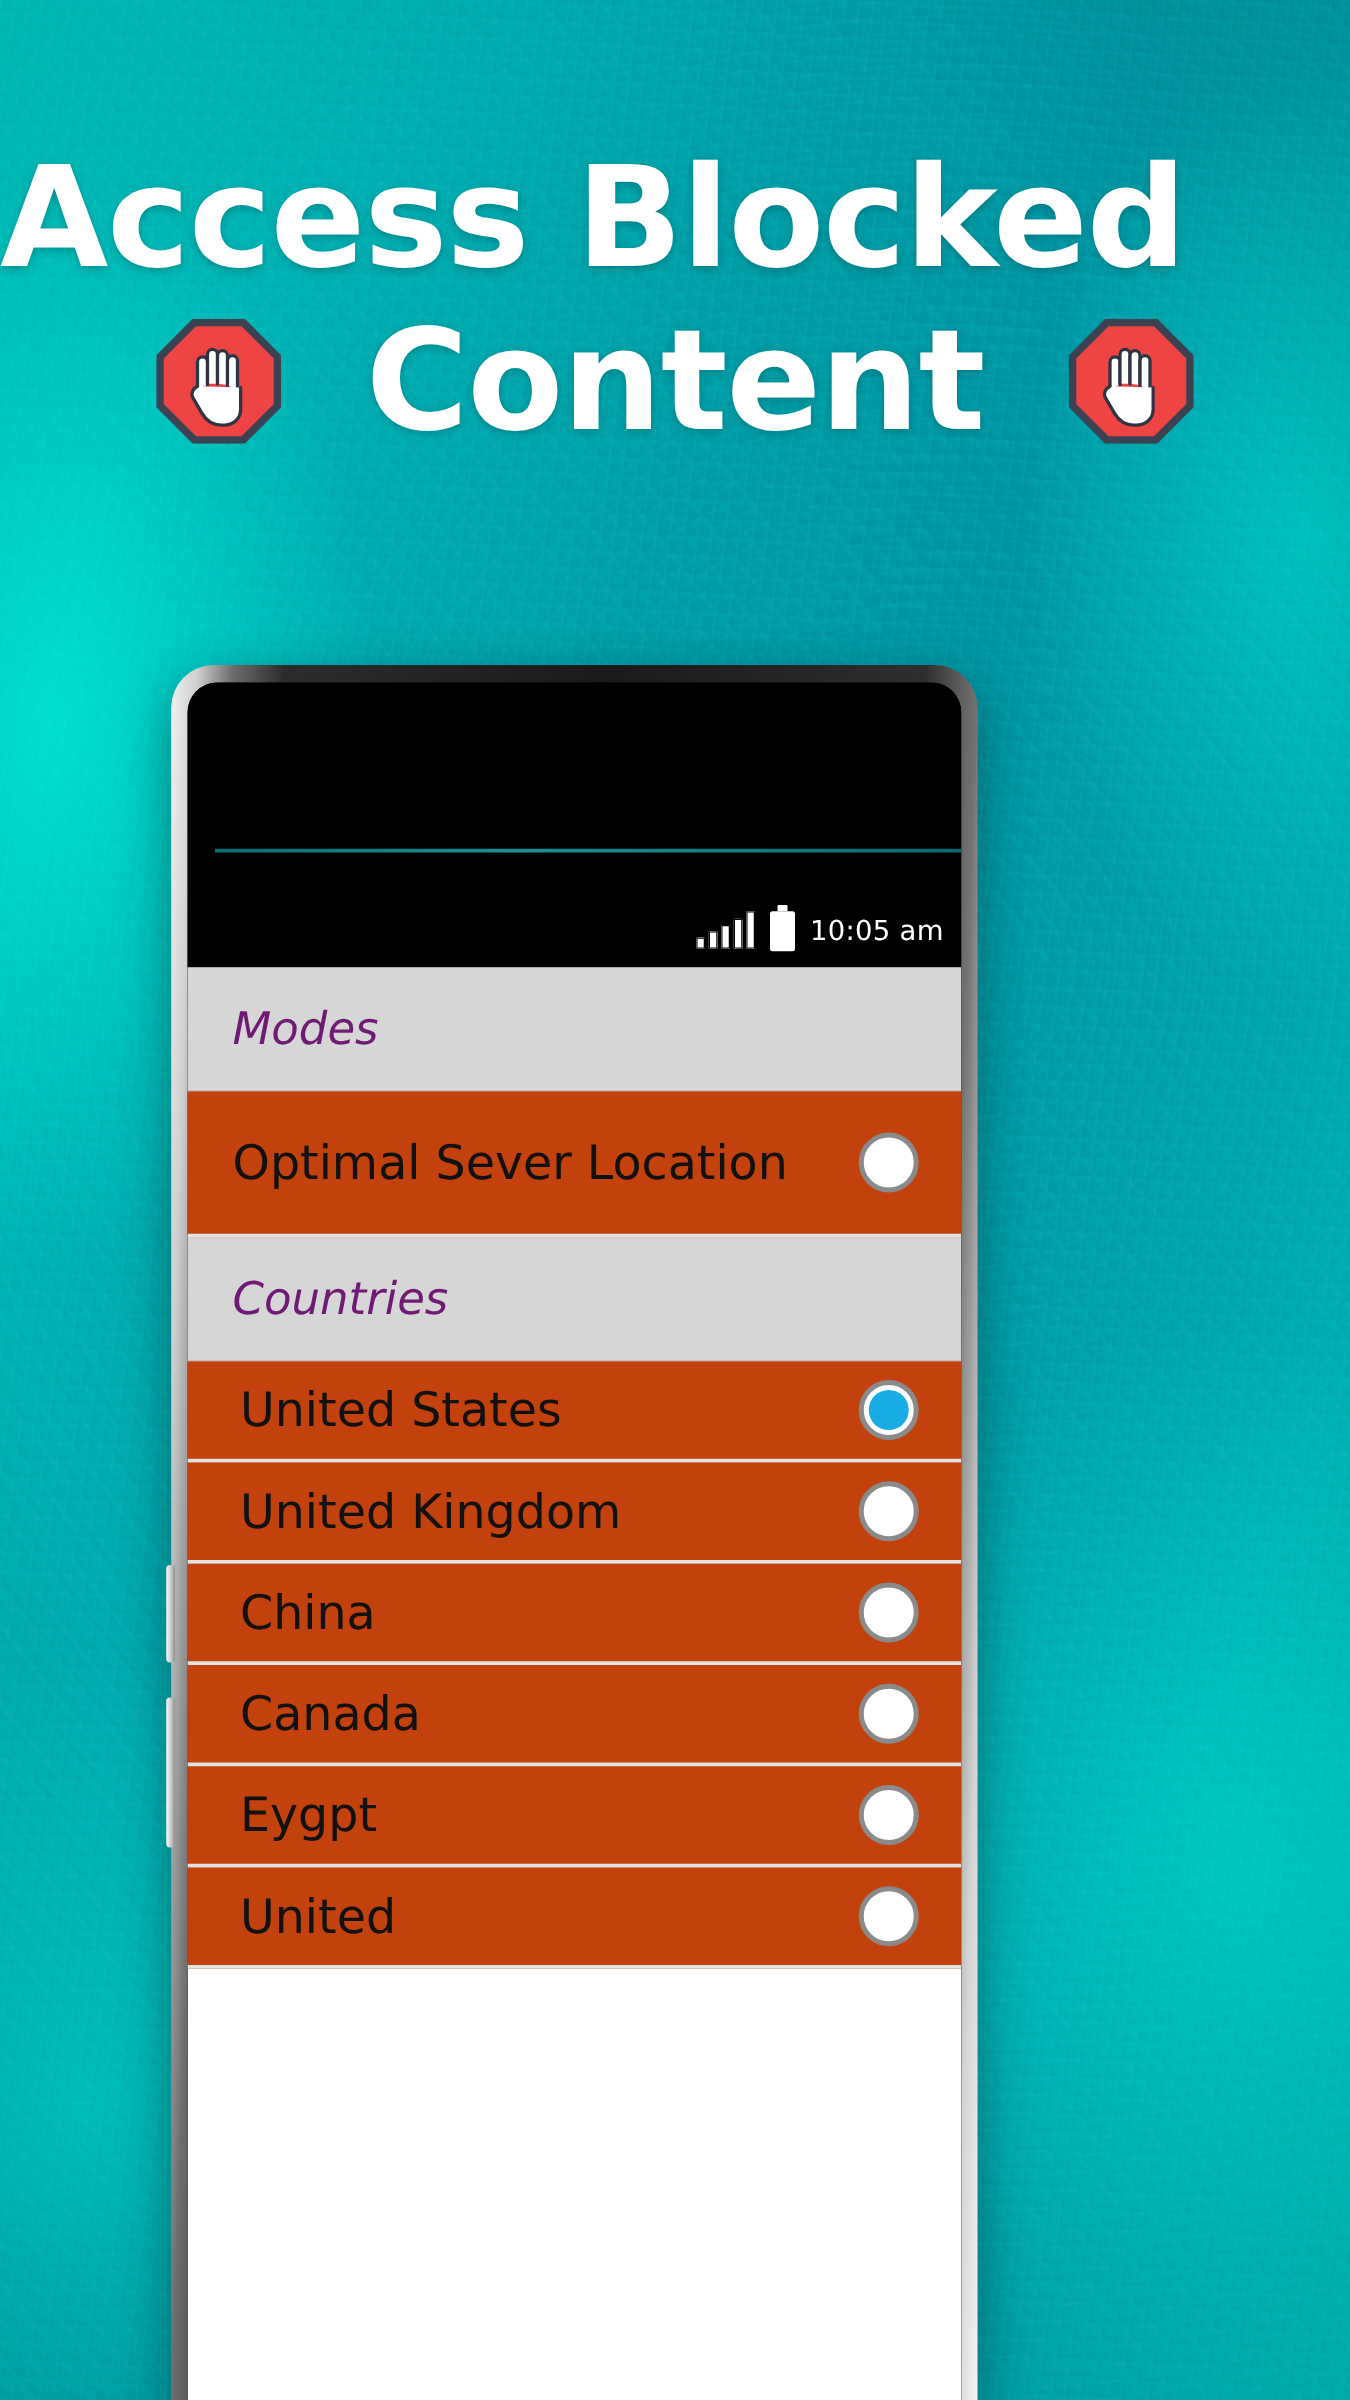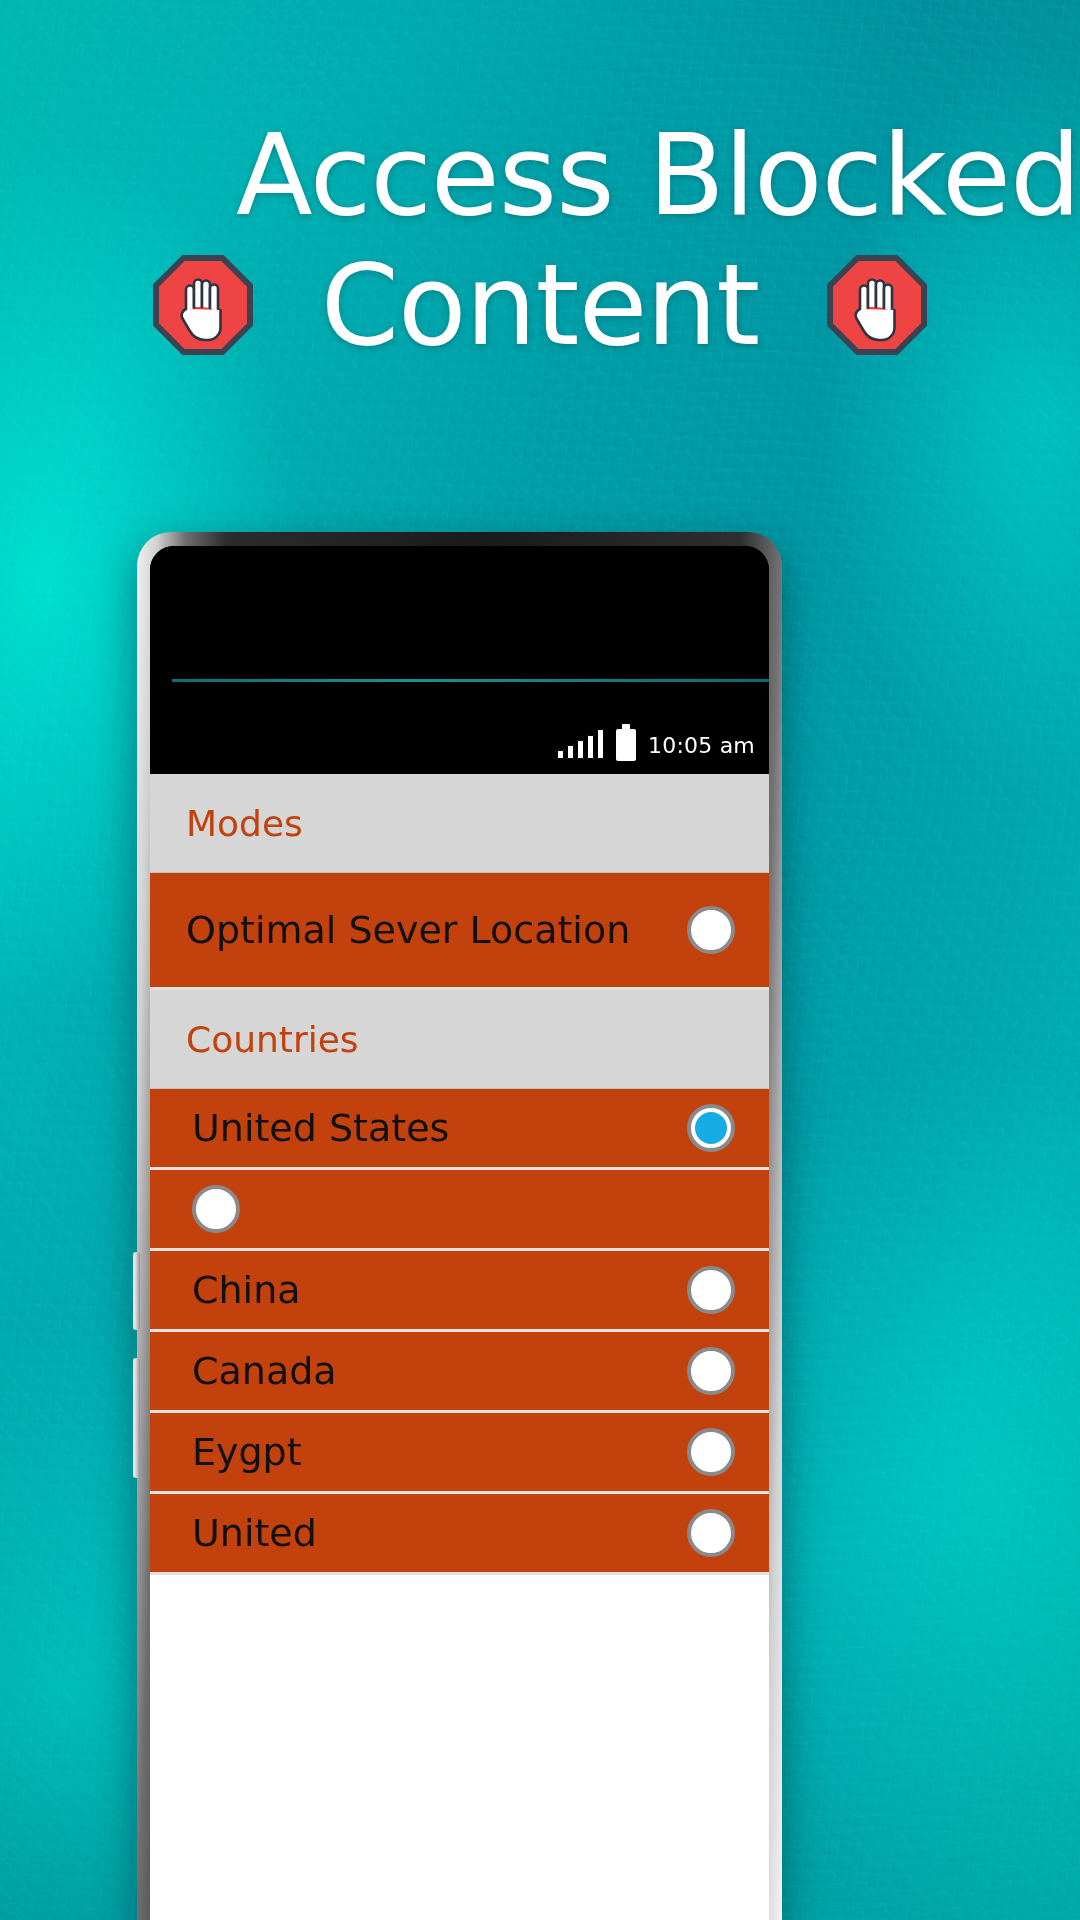--- a/index.html
+++ b/index.html
@@ -27,23 +27,23 @@
       repeating-linear-gradient(3deg, rgba(255,255,255,.09) 0 3px, rgba(0,0,0,.06) 3px 7px, rgba(255,255,255,0) 7px 15px),
       repeating-linear-gradient(52deg, rgba(0,255,230,.10) 0 4px, rgba(0,0,0,.05) 4px 9px, rgba(255,255,255,0) 9px 19px),
       repeating-radial-gradient(circle at 70% 40%, rgba(255,255,255,.10) 0 2px, rgba(0,0,0,.05) 2px 6px, rgba(255,255,255,0) 6px 13px);
   }
   #vign{ position:absolute; inset:0;
     background:radial-gradient(ellipse 90% 80% at 50% 45%, rgba(0,0,0,0) 55%, rgba(0,40,45,.18) 100%); }
 
   
   #headline{
     position:absolute; left:0; right:0; top:118px;
-    text-align:right; color:#fff;
+    text-align:left; color:#fff;
     font-family:"DejaVu Sans", sans-serif;
-    font-weight:400; line-height:1.02;
+    font-weight:700; line-height:1.02;
     text-shadow:0 2px 7px rgba(0,60,66,.35);
   }
   .hl-line{ display:block; font-size:112px; letter-spacing:-1px; white-space:nowrap; }
   .hl-line.l1{ margin-bottom:16px; }
   .hl-line.l2{ display:flex; align-items:center; justify-content:center; gap:68px; }
 
   
   .stop-icon{ width:100px; height:100px; flex:0 0 100px; display:block; }
 
   
@@ -104,22 +104,23 @@
   .close-x::before,.close-x::after{
     content:""; position:absolute; left:50%; top:50%; width:42px; height:9px;
     background:#4b4b4b; border-radius:2px; transform-origin:center;
   }
   .close-x::before{ transform:translate(-50%,-50%) rotate(45deg); }
   .close-x::after{ transform:translate(-50%,-50%) rotate(-45deg); }
   .appbar-title{ font-size:43px; color:#111; font-weight:400; }
 
   .section-head{
     background:#d6d6d6; height:99px; display:flex; align-items:center;
-    padding-left:36px; font-size:36px; color:#c2410c;
+    padding-left:36px; font-size:36px; color:#701a75;
     border-bottom:1px solid #c2c2c2;
+    font-style:italic;
   }
 
   .row{
     background:#c2410c; height:81px; display:flex; align-items:center;
     justify-content:space-between; padding:0 34px 0 42px;
     border-bottom:3px solid #e2e2e2;
   }
   .row.tall{ height:117px; padding-left:36px; }
   .row-label{ font-size:38px; color:#111; }
   .radio{
@@ -195,20 +196,21 @@
 
         <div class="section-head">Countries</div>
 
         <div class="row">
           <span class="row-label">United States</span>
           <span class="radio checked">
               <span class="dot"></span>
             </span>
         </div>
         <div class="row">
+          <span class="row-label">United Kingdom</span>
           <span class="radio"></span>
         </div>
         <div class="row">
           <span class="row-label">China</span>
           <span class="radio"></span>
         </div>
         <div class="row">
           <span class="row-label">Canada</span>
           <span class="radio"></span>
         </div>

